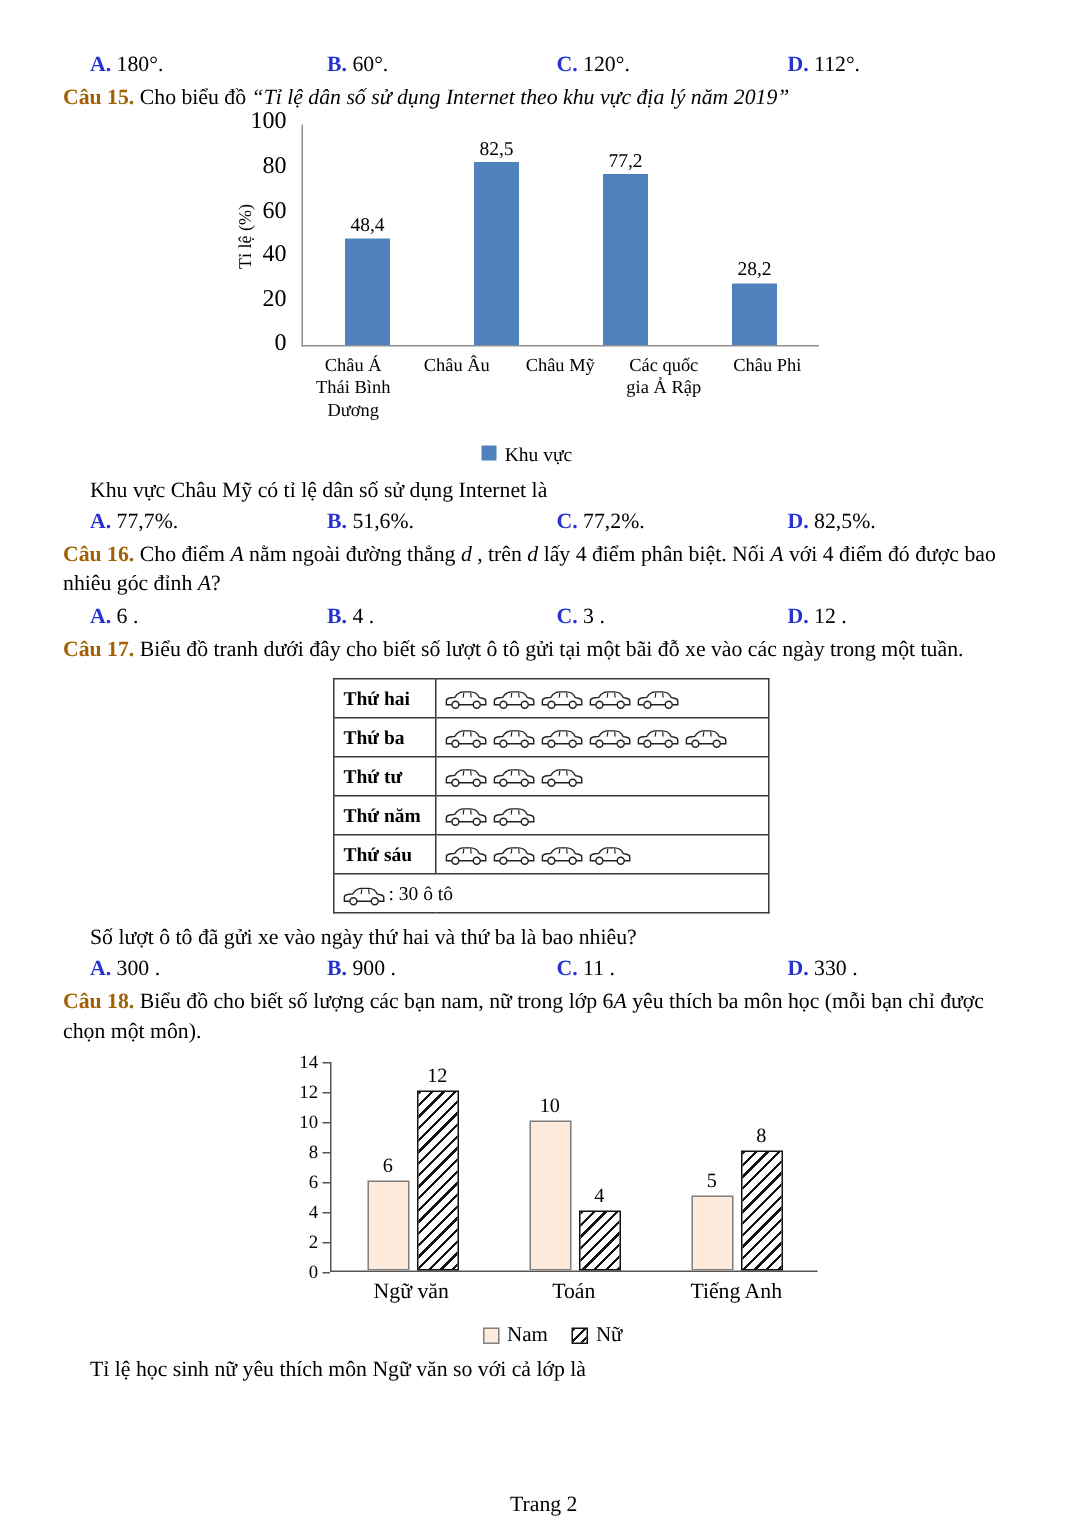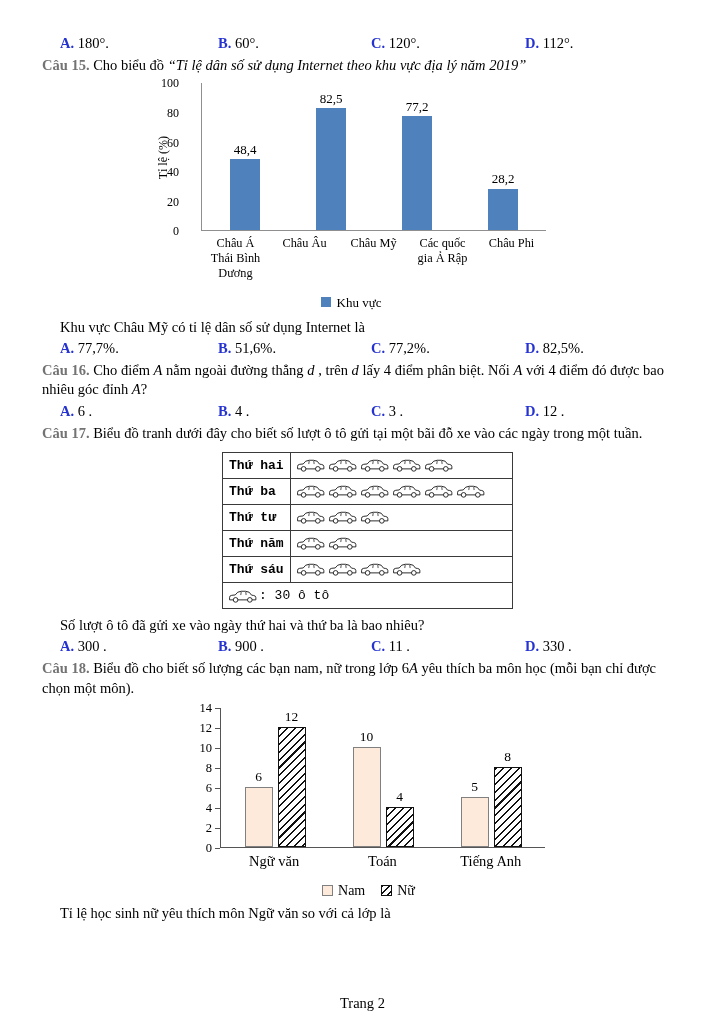--- a/index.html
+++ b/index.html
@@ -4,49 +4,49 @@
 <style>
   html,body { margin:0; padding:0; }
   * { box-sizing:border-box; }
   body {
     width:725px; height:1024px; background:#ffffff; overflow:hidden;
     font-family:"Liberation Serif","DejaVu Serif",serif;
     font-size:14.5px; color:#000; line-height:1.36;
   }
   .page { position:relative; width:725px; height:1024px; padding:33px 42px 0 42px;border-radius:23px; }
 
-  .qnum { color:#737373; font-weight:bold; }
+  .qnum { color:#a16207; font-weight:bold; }
   .letter { color:#2633d0; font-weight:bold; }
   .stem { margin:2px 0 2px 0; }
   .indent { padding-left:18px; margin:4px 0 1px 0; }
   .mvar { font-style:italic; }
   .chart-title-quote { font-style:italic; }
 
   .opts { display:grid; grid-template-columns:158px 153px 154px auto; padding-left:18px; margin:1px 0 2px 0; }
   .opt { white-space:nowrap; }
 
   
   .chart1 { margin:8px 0 6px 113px; width:400px; }
   .c1-row { display:flex; }
   .c1-ylabelwrap { width:16px; height:148px; display:flex; align-items:center; justify-content:center; }
   .c1-ylabel { writing-mode:vertical-rl; transform:rotate(180deg); font-size:12px; }
   .c1-yaxis { width:30px; height:148px; position:relative; }
-  .c1-yaxis .ytick { position:absolute; right:22px; font-size:12px; line-height:1; }
+  .c1-yaxis .ytick { position:absolute; right:10px; font-size:16px; line-height:1; }
   .c1-plot { width:345px; height:148px; display:flex; align-items:flex-end;
              border-left:1px solid #8f8f8f; border-bottom:1px solid #8f8f8f; }
   .c1-col { flex:1; display:flex; flex-direction:column; align-items:center; justify-content:flex-end; }
   .c1-val { font-size:13px; margin-bottom:2px; line-height:1.1; }
   .c1-bar { width:30px; }
   .c1-cats { display:flex; width:345px; margin-left:0; margin-top:5px; }
   .c1-cat { flex:1; text-align:center; font-size:12.3px; line-height:1.22; padding:0 3px; }
   .c1-legend { width:392px; text-align:center; margin-top:13px; font-size:13px; }
   .c1-swatch { display:inline-block; width:10px; height:10px; background:#4f81bd; margin-right:6px; }
 
   
-  .pictogram { border-collapse:collapse; margin:9px 12px 7px 180px;font-family:Liberation Mono, monospace; }
+  .pictogram { border-collapse:collapse; margin:9px 12px 7px 180px; }
   .pictogram th, .pictogram td { border:1px solid #3a3a3a; height:26px; padding:1px 4px; }
   .pg-label { width:68px; font-size:13px; font-weight:bold; text-align:left; padding-left:6px !important; }
   .pg-icons { width:222px; white-space:nowrap; }
   .pg-key { font-size:13px; }
   .pictogram svg { width:31px; height:16px; vertical-align:middle; margin-right:1px; }
 
   
   .chart2 { margin:10px 0 4px 150px; }
   .c2-row { display:flex; }
   .c2-yaxis { width:28px; height:140px; position:relative; }

